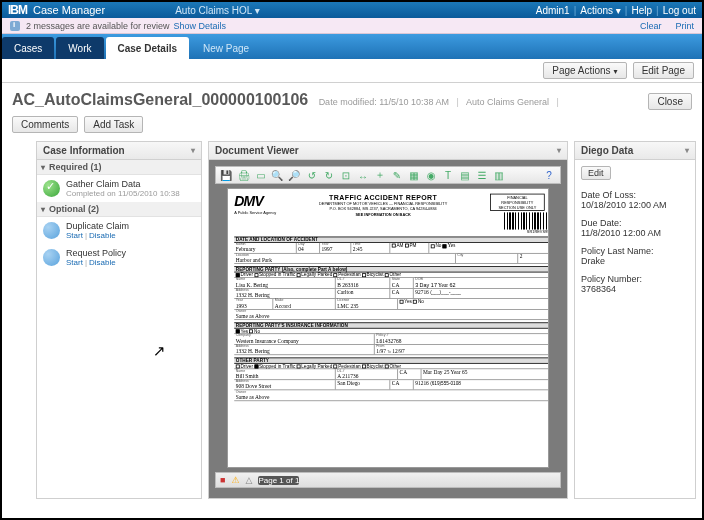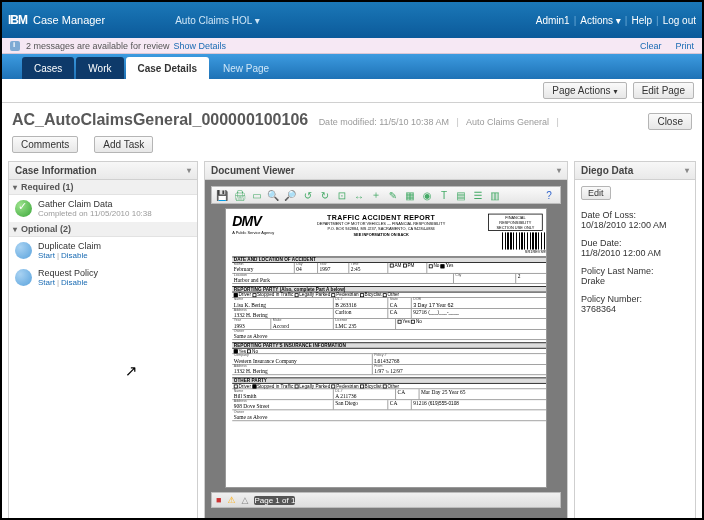--- a/index.html
+++ b/index.html
@@ -1,61 +1,61 @@
 <!DOCTYPE html>
 <html><head>
 <meta charset="utf-8">
 <style>
   * { box-sizing: border-box; margin: 0; padding: 0; font-family: Arial, Helvetica, sans-serif; }
   html, body { width: 704px; height: 520px; overflow: hidden; background: #fff; }
   body { border: 2px solid #000; }
 
   
-  .topbar { height: 36px; background: linear-gradient(#1b78b8,#0b5a9a); color: #fff; display: flex; align-items: center; font-size: 10px; padding: 0 6px; }
+  .topbar { height: 16px; background: linear-gradient(#1b78b8,#0b5a9a); color: #fff; display: flex; align-items: center; font-size: 10px; padding: 0 6px; }
   .ibm { font-weight: bold; font-size: 12px; letter-spacing: -1px; margin-right: 6px; font-family: 'Arial Black', Arial; }
   .app-title { font-size: 11px; text-align: center; }
   .topbar .hol { margin-left: 70px; color: #cfe6f7; }
   .top-right { margin-left: auto; display: flex; gap: 4px; align-items: center; }
   .top-right span { cursor: pointer; }
   .top-right .sep { color: #6aa9d6; }
 
   
   .msgstrip { height: 16px; background: #f6e8f4; border-bottom: 1px solid #d9c7d6; display: flex; align-items: center; font-size: 9px; color: #555; padding: 0 8px; }
   .msgstrip .info-icon { width: 10px; height: 10px; border-radius: 2px; background: #7eaad4; margin-right: 6px; position: relative; }
   .msgstrip .info-icon::after { content: "i"; position: absolute; color: #fff; font-size: 8px; font-weight: bold; left: 3px; top: -1px; }
   .msgstrip a { color: #1a6bb3; text-decoration: none; margin-left: 4px; }
   .msgstrip .right { margin-left: auto; display: flex; gap: 10px; }
 
   
-  .navrow { height: 25px; background: linear-gradient(#3d9be0,#1e72b6); display: flex; align-items: flex-end; padding-left: 20px; position: relative; }
+  .navrow { height: 25px; background: linear-gradient(#3d9be0,#1e72b6); display: flex; align-items: flex-end; padding-left: 0; position: relative; }
   .navtab { height: 22px; padding: 0 12px; font-size: 10px; color: #fff; display: flex; align-items: center; background: #0e3a6a; border-top-left-radius: 3px; border-top-right-radius: 3px; margin-right: 2px; cursor: pointer; }
   .navtab.active { background: #fff; color: #333; font-weight: bold; }
   .navtab.ghost { background: transparent; color: #cfe6f7; }
 
   
   .actionsbar { height: 24px; background: #fff; border-bottom: 1px solid #d0d0d0; display: flex; align-items: center; justify-content: flex-end; padding: 0 8px; gap: 6px; }
   .btn { background: linear-gradient(#fafafa,#e7e7e7); border: 1px solid #b5b5b5; border-radius: 2px; font-size: 10px; padding: 2px 8px; cursor: pointer; color: #333; }
   .btn.small { padding: 1px 6px; font-size: 9px; }
   .btn .drop::after { content: "▾"; font-size: 8px; margin-left: 3px; }
 
   
   .casehead { padding: 8px 10px 6px; display: flex; align-items: flex-start; }
   .case-title { font-size: 16px; font-weight: bold; color: #585858; }
   .case-meta { font-size: 9px; color: #9a9a9a; margin-left: 6px; margin-top: 5px; }
   .case-meta .sep2 { margin: 0 5px; color: #c0c0c0; }
   .casehead .close-wrap { margin-left: auto; }
-  .headbtns { padding: 0 10px 8px; display: flex; gap: 16px; }
+  .headbtns { padding: 0 10px 8px; display: flex; gap: 6px; }
 
   
   .cols { display: flex; gap: 6px; padding: 0 6px 6px; height: 364px; }
   .panel { border: 1px solid #cfcfcf; background: #fff; display: flex; flex-direction: column; }
   .panel-title { height: 18px; background: linear-gradient(#f7f7f7,#e9e9e9); border-bottom: 1px solid #d0d0d0; font-size: 10px; font-weight: bold; color: #444; display: flex; align-items: center; padding: 0 6px; position: relative; }
   .panel-title .chev { margin-left: auto; color: #888; font-size: 8px; }
 
-  .col-left { width: 190px; }
+  .col-left { width: 166px; margin-left: 28px; }
   .col-mid { flex: 1; }
   .col-right { width: 122px; }
 
   
   .subtabs { display: flex; height: 20px; background: #f1f1f1; border-bottom: 1px solid #d0d0d0; }
   .subtab { flex: 1; text-align: center; font-size: 9px; color: #1a6bb3; display: flex; align-items: center; justify-content: center; border-right: 1px solid #d8d8d8; cursor: pointer; }
   .subtab:last-child { border-right: none; }
   .subtab.active { background: #fff; color: #333; font-weight: bold; border-bottom: 1px solid #fff; margin-bottom: -1px; border-top: 1px solid #d0d0d0; }
 
   .sec-head { background: #f0f0f0; font-size: 9px; font-weight: bold; color: #555; padding: 2px 4px; display: flex; align-items: center; gap: 4px; border-bottom: 1px solid #e2e2e2; }

